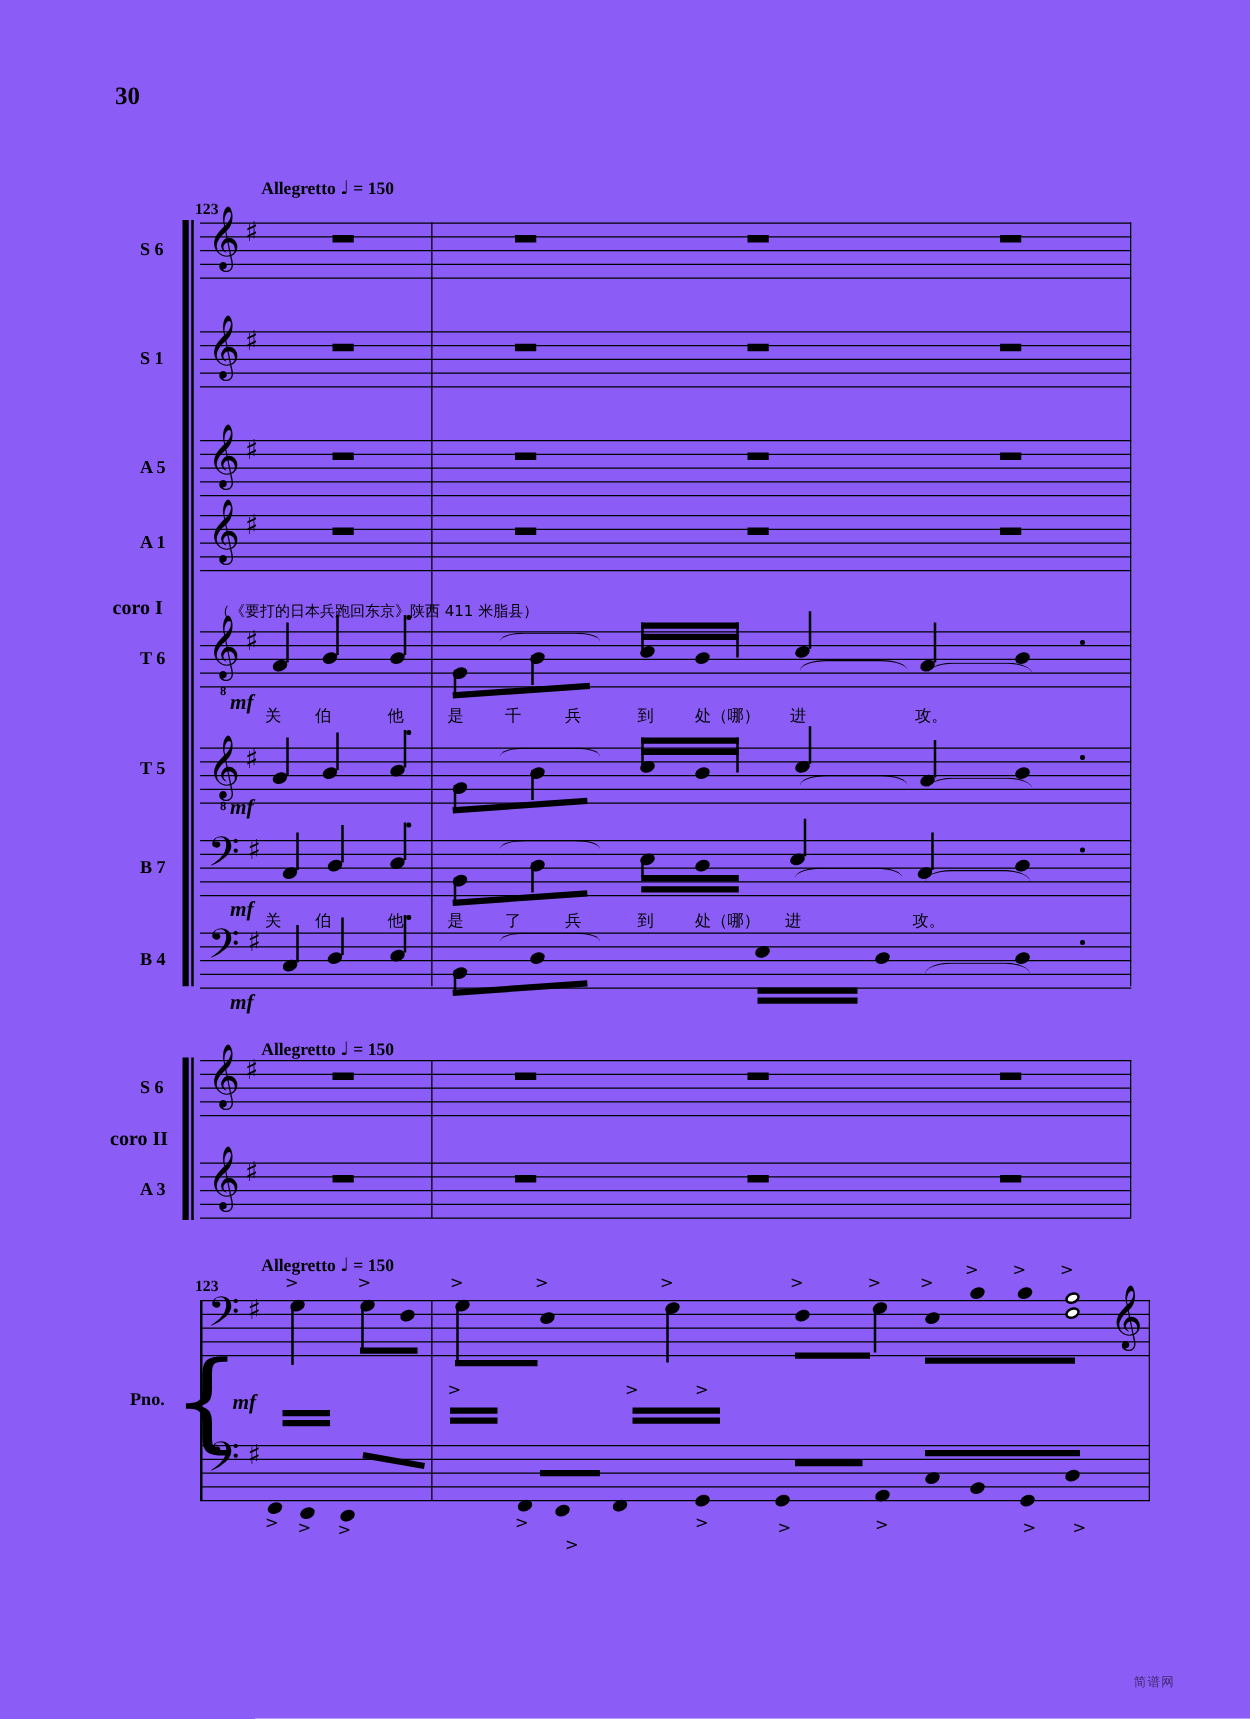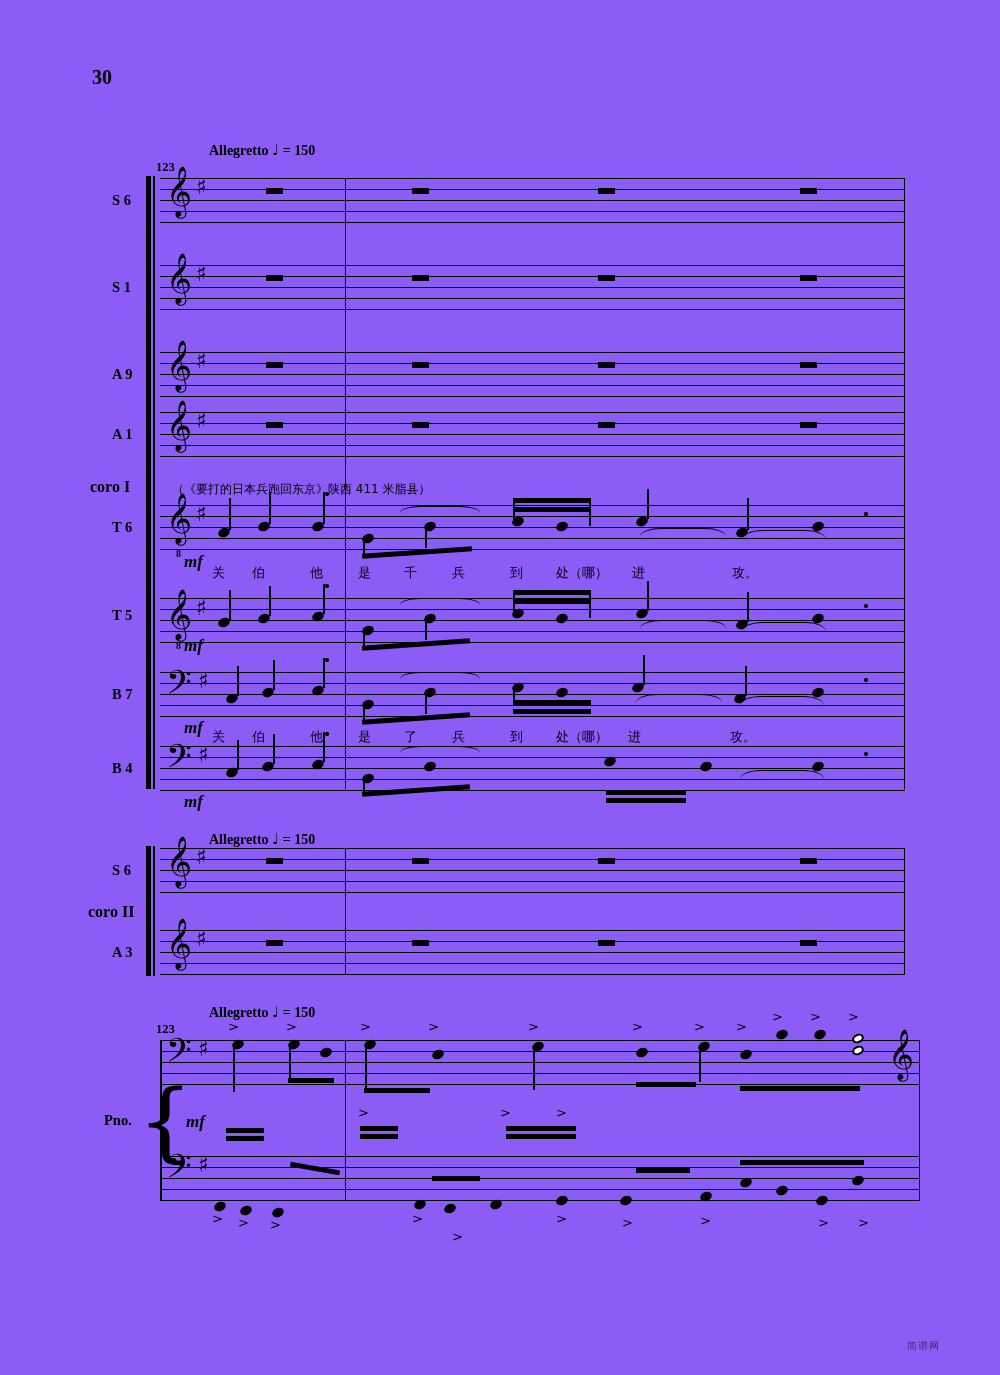--- a/index.html
+++ b/index.html
@@ -256,21 +256,21 @@
   <div class="rest" style="left:412px; top:275px;"></div>
   <div class="rest" style="left:598px; top:275px;"></div>
   <div class="rest" style="left:800px; top:275px;"></div>
 
   <div class="staff" style="left:160px; top:352px; width:745px; height:44px;">
     <div class="ln" style="top:10px;"></div>
       <div class="ln" style="top:21px;"></div>
     <div class="ln" style="top:32px;"></div>
       <div class="ln" style="top:43px;"></div>
   </div>
-  <div class="label" style="left:112px; top:366px;">A 9</div>
+  <div class="label" style="left:112px; top:366px;">A 5</div>
   <div class="clef" style="left:166px; top:343px;">𝄞</div>
   <div class="ksharp" style="left:196px; top:350px;">♯</div>
   <div class="rest" style="left:266px; top:362px;"></div>
   <div class="rest" style="left:412px; top:362px;"></div>
   <div class="rest" style="left:598px; top:362px;"></div>
   <div class="rest" style="left:800px; top:362px;"></div>
 
   <div class="staff" style="left:160px; top:412px; width:745px; height:44px;">
     <div class="ln" style="top:10px;"></div>
       <div class="ln" style="top:21px;"></div>

